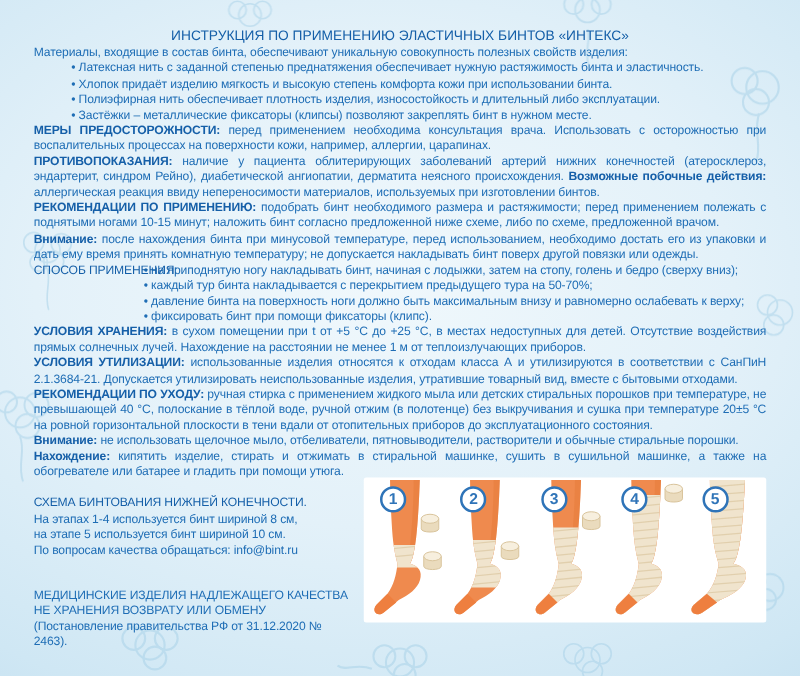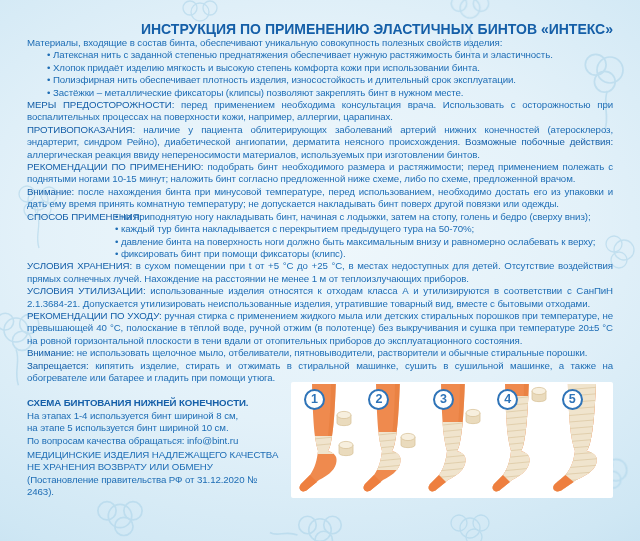--- a/index.html
+++ b/index.html
@@ -6,35 +6,35 @@
   body{
     width:640px;height:541px;overflow:hidden;position:relative;
     font-family:"Liberation Sans",sans-serif;
     background:radial-gradient(115% 95% at 48% 42%, #f0f8fc 0%, #e3f1f9 38%, #cfe7f4 70%, #bddcee 92%, #b3d6eb 100%);
   }
   .bg-decor{position:absolute;inset:0;z-index:0}
   .content{
     position:absolute;left:27px;top:23px;width:586px;z-index:1;
     color:#1e6db5;font-size:9.7px;line-height:12.4px;letter-spacing:-0.1px;
   }
-  b{font-weight:normal;color:#155fa8}
+  b{font-weight:bold;color:#155fa8}
   .title{
-    font-size:14px;line-height:13px;font-weight:bold;text-align:right;
+    font-size:11px;line-height:13px;font-weight:normal;text-align:center;
     color:#155fa8;margin:0 0 1px 0;letter-spacing:0;
   }
   .p{margin:0;text-align:justify}
   .lead{margin:0}
-  .bullets{margin:0 0 0 20px}
+  .bullets{margin:0 0 0 30px}
   .li{white-space:normal}
   .hang{position:relative;padding-left:88px;min-height:12px}
   .hang .hd{position:absolute;left:0;top:0;font-weight:normal;color:#155fa8}
   .bottom{display:flex;margin-top:13px;align-items:flex-start}
   .scheme-col{width:258px;flex:none}
-  .scheme-title{font-weight:bold;color:#155fa8;margin:0}
-  .notice{margin-top:2px}
+  .scheme-title{font-weight:normal;color:#155fa8;margin:0}
+  .notice{margin-top:24px}
   .notice .li{color:#1e6db5}
   .diagram-panel{
     flex:none;width:322px;height:116px;background:#ffffff;border-radius:2px;
     margin-top:-15px;margin-left:6px;position:relative;display:flex;overflow:hidden;
   }
   .stage-cell{position:relative;flex:1 1 0;height:100%}
   .stage-circle{
     position:absolute;left:13px;top:7px;width:21px;height:21px;box-sizing:border-box;
     border:2px solid #2f74b8;border-radius:50%;background:#fff;color:#2f74b8;
     font-weight:bold;font-size:12.5px;line-height:17px;text-align:center;z-index:2;
@@ -111,21 +111,21 @@
 </svg>
 
 <div class="content">
 
   <h1 class="title">ИНСТРУКЦИЯ ПО ПРИМЕНЕНИЮ ЭЛАСТИЧНЫХ БИНТОВ «ИНТЕКС»</h1>
 
   <p class="p lead">Материалы, входящие в состав бинта, обеспечивают уникальную совокупность полезных свойств изделия:</p>
   <div class="bullets">
       <div class="li">• Латексная нить с заданной степенью преднатяжения обеспечивает нужную растяжимость бинта и эластичность.</div>
       <div class="li">• Хлопок придаёт изделию мягкость и высокую степень комфорта кожи при использовании бинта.</div>
-      <div class="li">• Полиэфирная нить обеспечивает плотность изделия, износостойкость и длительный срок эксплуатации.</div>
+      <div class="li">• Полиэфирная нить обеспечивает плотность изделия, износостойкость и длительный либо эксплуатации.</div>
       <div class="li">• Застёжки – металлические фиксаторы (клипсы) позволяют закреплять бинт в нужном месте.</div>
     </div>
 
   <p class="p"><b>МЕРЫ ПРЕДОСТОРОЖНОСТИ: </b>перед применением необходима консультация врача. Использовать с осторожностью при воспалительных процессах на поверхности кожи, например, аллергии, царапинах.</p>
   <p class="p"><b>ПРОТИВОПОКАЗАНИЯ: </b>наличие у пациента облитерирующих заболеваний артерий нижних конечностей (атеросклероз, эндартерит, синдром Рейно), диабетической ангиопатии, дерматита неясного происхождения. <b>Возможные побочные действия: </b>аллергическая реакция ввиду непереносимости материалов, используемых при изготовлении бинтов.</p>
   <p class="p"><b>РЕКОМЕНДАЦИИ ПО ПРИМЕНЕНИЮ: </b>подобрать бинт необходимого размера и растяжимости; перед применением полежать с поднятыми ногами 10-15 минут; наложить бинт согласно предложенной ниже схеме, либо по схеме, предложенной врачом.</p>
   <p class="p"><b>Внимание: </b>после нахождения бинта при минусовой температуре, перед использованием, необходимо достать его из упаковки и дать ему время принять комнатную температуру; не допускается накладывать бинт поверх другой повязки или одежды.</p>
 
   <div class="hang">
     <span class="hd">СПОСОБ ПРИМЕНЕНИЯ:</span>
@@ -134,21 +134,21 @@
         <div class="li">• каждый тур бинта накладывается с перекрытием предыдущего тура на 50-70%;</div>
         <div class="li">• давление бинта на поверхность ноги должно быть максимальным внизу и равномерно ослабевать к верху;</div>
         <div class="li">• фиксировать бинт при помощи фиксаторы (клипс).</div>
       </div>
   </div>
 
   <p class="p"><b>УСЛОВИЯ ХРАНЕНИЯ: </b>в сухом помещении при t от +5 °С до +25 °С, в местах недоступных для детей. Отсутствие воздействия прямых солнечных лучей. Нахождение на расстоянии не менее 1 м от теплоизлучающих приборов.</p>
   <p class="p"><b>УСЛОВИЯ УТИЛИЗАЦИИ: </b>использованные изделия относятся к отходам класса А и утилизируются в соответствии с СанПиН 2.1.3684-21. Допускается утилизировать неиспользованные изделия, утратившие товарный вид, вместе с бытовыми отходами.</p>
   <p class="p"><b>РЕКОМЕНДАЦИИ ПО УХОДУ: </b>ручная стирка с применением жидкого мыла или детских стиральных порошков при температуре, не превышающей 40 °С, полоскание в тёплой воде, ручной отжим (в полотенце) без выкручивания и сушка при температуре 20±5 °С на ровной горизонтальной плоскости в тени вдали от отопительных приборов до эксплуатационного состояния.</p>
   <p class="p"><b>Внимание: </b>не использовать щелочное мыло, отбеливатели, пятновыводители, растворители и обычные стиральные порошки.</p>
-  <p class="p"><b>Запрещается: </b>кипятить изделие, стирать и отжимать в стиральной машинке, сушить в сушильной машинке, а также на обогревателе или батарее и гладить при помощи утюга.</p>
+  <p class="p"><b>Нахождение: </b>кипятить изделие, стирать и отжимать в стиральной машинке, сушить в сушильной машинке, а также на обогревателе или батарее и гладить при помощи утюга.</p>
 
   <div class="bottom">
     <div class="scheme-col">
       <p class="scheme-title">СХЕМА БИНТОВАНИЯ НИЖНЕЙ КОНЕЧНОСТИ.</p>
       <div>
           <div class="li">На этапах 1-4 используется бинт шириной 8 см,</div>
           <div class="li">на этапе 5 используется бинт шириной 10 см.</div>
           <div class="li">По вопросам качества обращаться: info@bint.ru</div>
         </div>
       <div class="notice">

